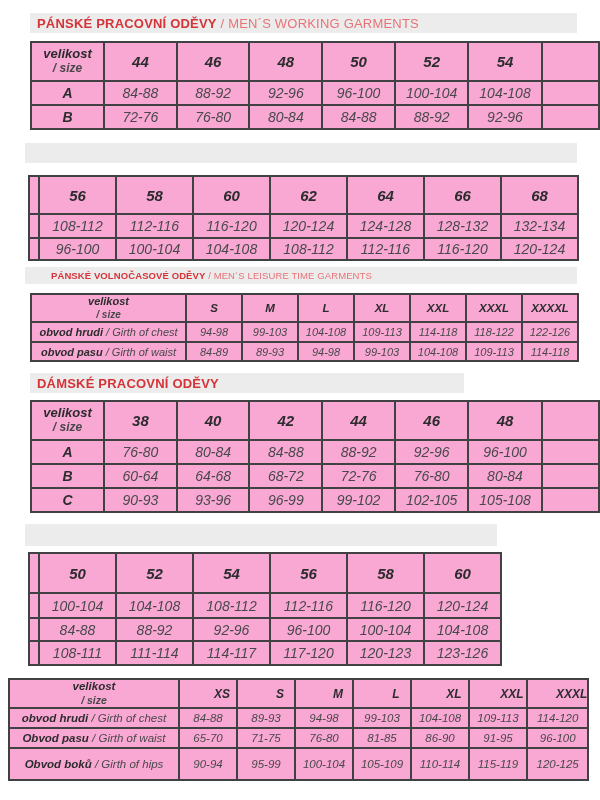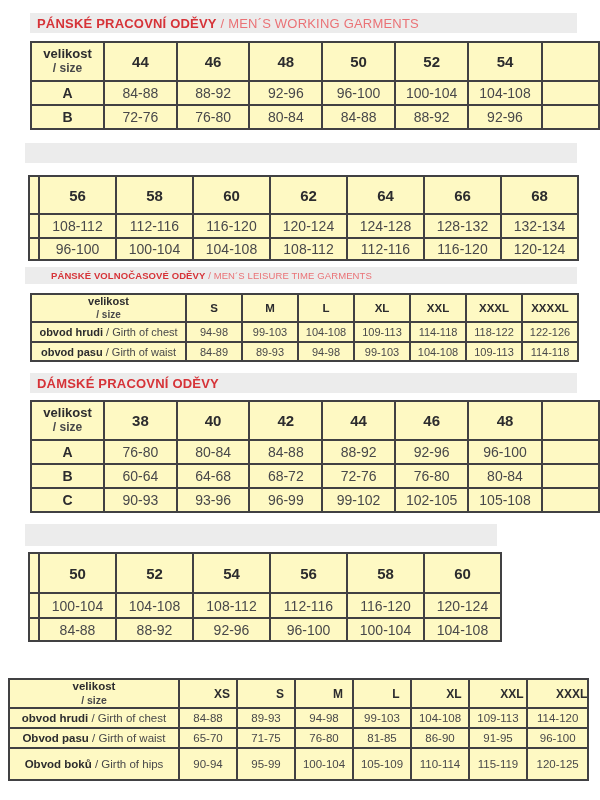--- a/index.html
+++ b/index.html
@@ -17,21 +17,21 @@
     overflow:hidden;
   }
   .band{position:absolute;background:var(--band);}
   .title-band{display:flex;align-items:center;padding-left:7px;box-sizing:border-box;}
   .t-cz{font-weight:bold;color:var(--red);}
   .t-en{font-weight:normal;color:var(--red-light);white-space:pre;}
   .big .t-cz,.big .t-en{font-size:13px;letter-spacing:.2px;}
   .small-title .t-cz,.small-title .t-en{font-size:9.5px;letter-spacing:.1px;}
 
   .clip{position:absolute;overflow:hidden;}
-  table{border-collapse:collapse;table-layout:fixed;background:#fef9c3;}
+  table{border-collapse:collapse;table-layout:fixed;background:#f9a8d4;font-style:italic;}
   .abs{position:absolute;}
   th,td{border:2px solid var(--border);padding:0;text-align:center;vertical-align:middle;overflow:hidden;}
 
   
   .tbl-big th.size{font-size:15px;font-weight:bold;color:var(--txt-dark);}
   .tbl-big td.val{font-size:14px;color:var(--txt-val);}
   .tbl-big td.rowlabel{font-size:14px;font-weight:bold;color:var(--txt-dark);}
   .tbl-big .corner-l1{font-size:13px;font-weight:bold;color:var(--txt-dark);line-height:1.15;}
   .tbl-big .corner-l2{font-size:12px;color:var(--txt-val);line-height:1.15;}
 
@@ -49,21 +49,21 @@
   #t6 .corner-l1{font-size:11.5px;}
   #t6 .corner-l2{font-size:10.5px;}
 
   
   #band1{left:30px;top:13px;width:547px;height:20px;}
   #clip1{left:30px;top:41px;width:570px;height:95px;}
   #band2{left:25px;top:143px;width:552px;height:20px;}
   #t2{left:28px;top:175px;}
   #band-leisure{left:25px;top:267px;width:552px;height:17px;padding-left:26px;}
   #t3{left:30px;top:293px;}
-  #band3{left:30px;top:373px;width:547px;height:20px;}
+  #band3{left:30px;top:373px;width:434px;height:20px;}
   #clip2{left:30px;top:400px;width:570px;height:119px;}
   #band4{left:25px;top:524px;width:472px;height:22px;}
   #t5{left:28px;top:552px;}
   #t6{left:8px;top:678px;}
 
   
   #t1 thead tr{height:39px;} #t1 tbody tr{height:24px;}
   #t2 thead tr{height:38px;} #t2 tbody tr:nth-child(1){height:24px;} #t2 tbody tr:nth-child(2){height:22px;}
   #t3 thead tr{height:28px;} #t3 tbody tr:nth-child(1){height:20px;} #t3 tbody tr:nth-child(2){height:19px;}
   #t4 thead tr{height:39px;} #t4 tbody tr{height:24px;}
@@ -335,20 +335,29 @@
       </tr>
       <tr>
         <td class="sliver"></td>
         <td class="val">84-88</td>
         <td class="val">88-92</td>
         <td class="val">92-96</td>
         <td class="val">96-100</td>
         <td class="val">100-104</td>
         <td class="val">104-108</td>
       </tr>
+      <tr>
+        <td class="sliver"></td>
+        <td class="val">108-111</td>
+        <td class="val">111-114</td>
+        <td class="val">114-117</td>
+        <td class="val">117-120</td>
+        <td class="val">120-123</td>
+        <td class="val">123-126</td>
+      </tr>
     </tbody>
   </table>
 
 <table id="t6" class="tbl-small abs">
     <colgroup>
       <col style="width: 170px;">
       <col style="width: 58px;">
       <col style="width: 58px;">
       <col style="width: 58px;">
       <col style="width: 58px;">

